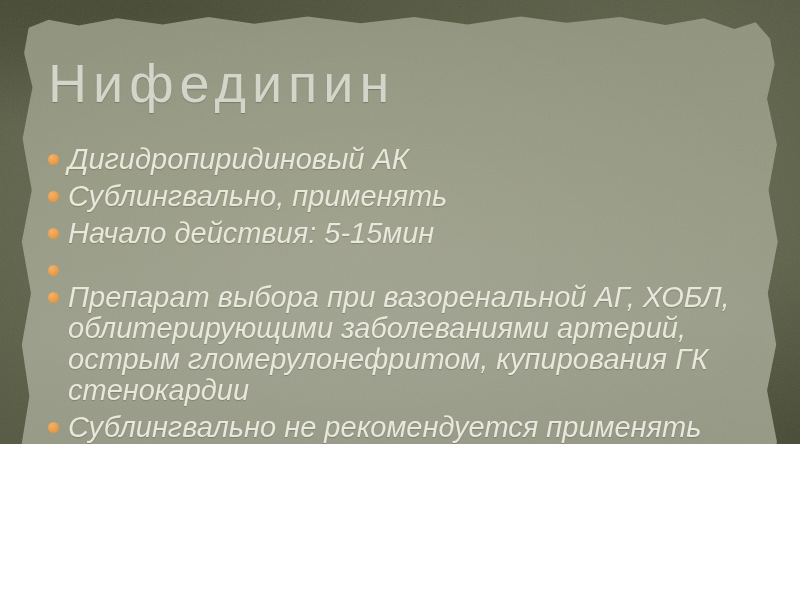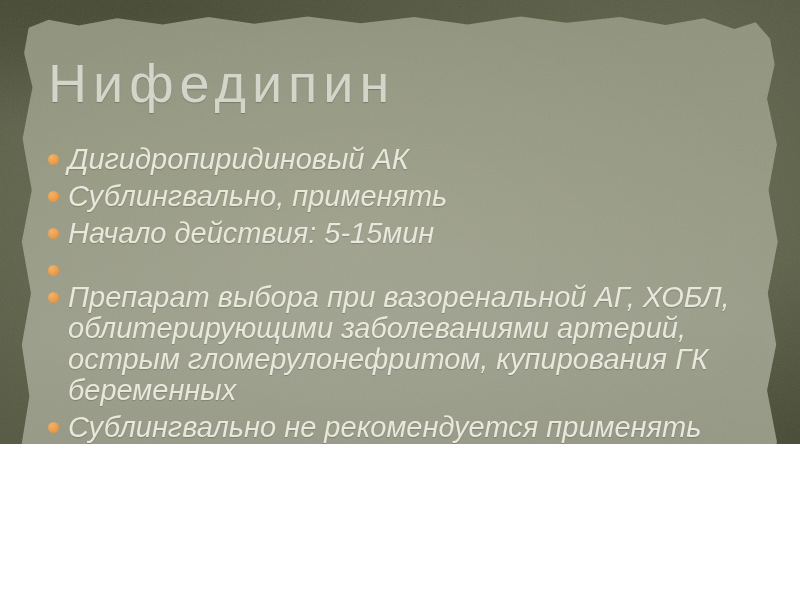--- a/index.html
+++ b/index.html
@@ -113,21 +113,21 @@
       <span class="txt">Начало действия: 5-15мин</span>
     </li>
     <li>
       <span class="dot"></span>
     </li>
     <li>
       <span class="dot"></span>
       <span class="txt">Препарат выбора при вазоренальной АГ, ХОБЛ,
 облитерирующими заболеваниями артерий,
 острым гломерулонефритом, купирования ГК
-беременных</span>
+стенокардии</span>
     </li>
     <li>
       <span class="dot"></span>
       <span class="txt">Сублингвально не рекомендуется применять при:
 стенокардии 9-4фк, нестабильной стенокардии,
 ИМ, ОНМК и гипертензивной энцефалопатии</span>
     </li>
   </ul>
 
   <svg class="noise" xmlns="http://www.w3.org/2000/svg">

